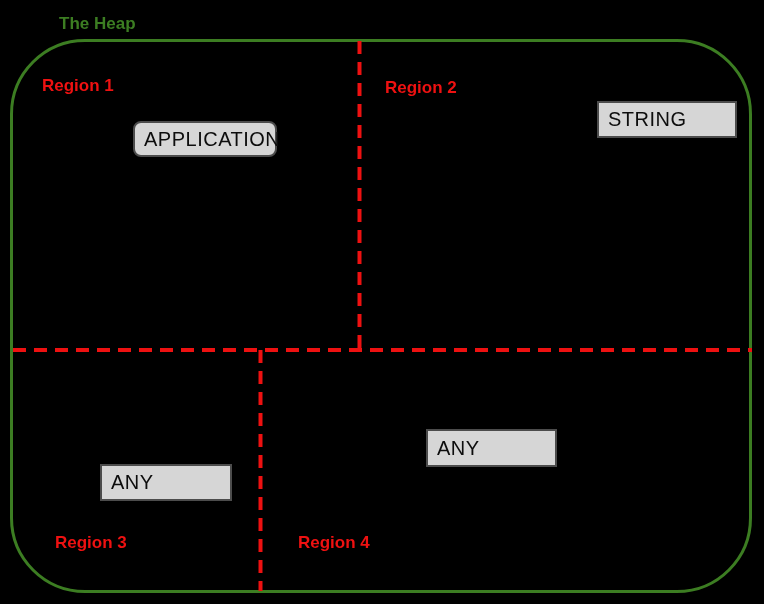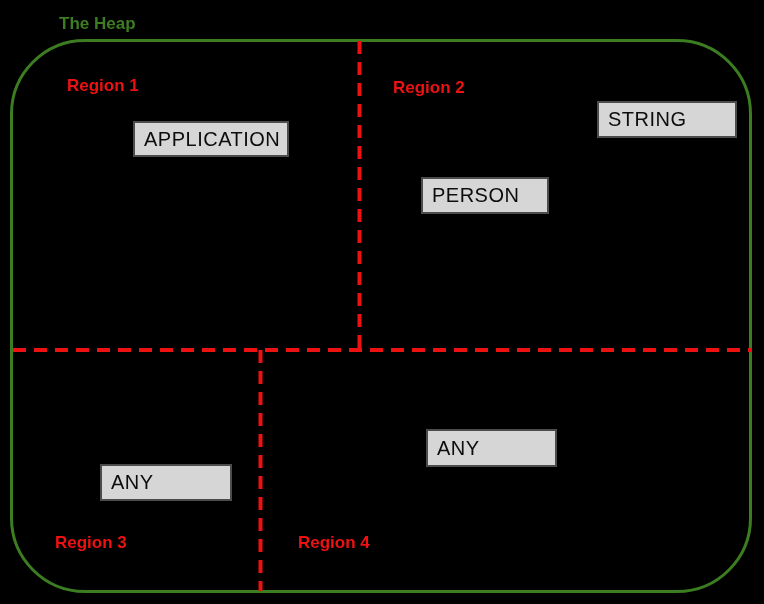--- a/index.html
+++ b/index.html
@@ -56,38 +56,38 @@
     stroke-width: 4;
     stroke-dasharray: 13 8;
   }
   .region-label {
     position: absolute;
     color: var(--red);
     font-size: 17px;
     font-weight: bold;
     white-space: nowrap;
   }
-  .region-label.r1 { left: 67px;  top: 76px;  }
-  .region-label.r2 { left: 393px; top: 78px;  }
+  .region-label.r1 { left: 42px;  top: 76px;  }
+  .region-label.r2 { left: 385px; top: 78px;  }
   .region-label.r3 { left: 55px;  top: 533px; text-align: center; }
   .region-label.r4 { left: 298px; top: 533px; }
   .obj-box {
     position: absolute;
     background: var(--box_fill);
     border: 2px solid var(--box_border);
     box-sizing: border-box;
     display: flex;
     align-items: center;
     padding-left: 9px;
     color: var(--box_text);
     font-size: 20px;
     letter-spacing: 0.5px;
     white-space: nowrap;
   }
-  .obj-box.application { left: 133px; top: 121px; width: 156px; height: 36px; }
+  .obj-box.application { left: 133px; top: 121px; width: 144px; height: 36px; border-radius: 8px; }
   .obj-box.string      { left: 597px; top: 101px; width: 140px; height: 37px; }
   .obj-box.person      { left: 421px; top: 177px; width: 128px; height: 37px; }
   .obj-box.any-r3      { left: 100px; top: 464px; width: 132px; height: 37px; }
   .obj-box.any-r4      { left: 426px; top: 429px; width: 131px; height: 38px; }
 </style>
 </head>
 <body>
 
 <div class="canvas">
 
@@ -106,19 +106,18 @@
   <div class="region-label r2">Region 2</div>
 
   <div class="region-label r3">Region 3</div>
 
   <div class="region-label r4">Region 4</div>
 
   <div class="obj-box application">APPLICATION</div>
 
   <div class="obj-box string">STRING</div>
 
-  <div class="obj-box person">PERSON</div>
 
   <div class="obj-box any-r3">ANY</div>
 
   <div class="obj-box any-r4">ANY</div>
 
 </div>
 
 </body></html>

